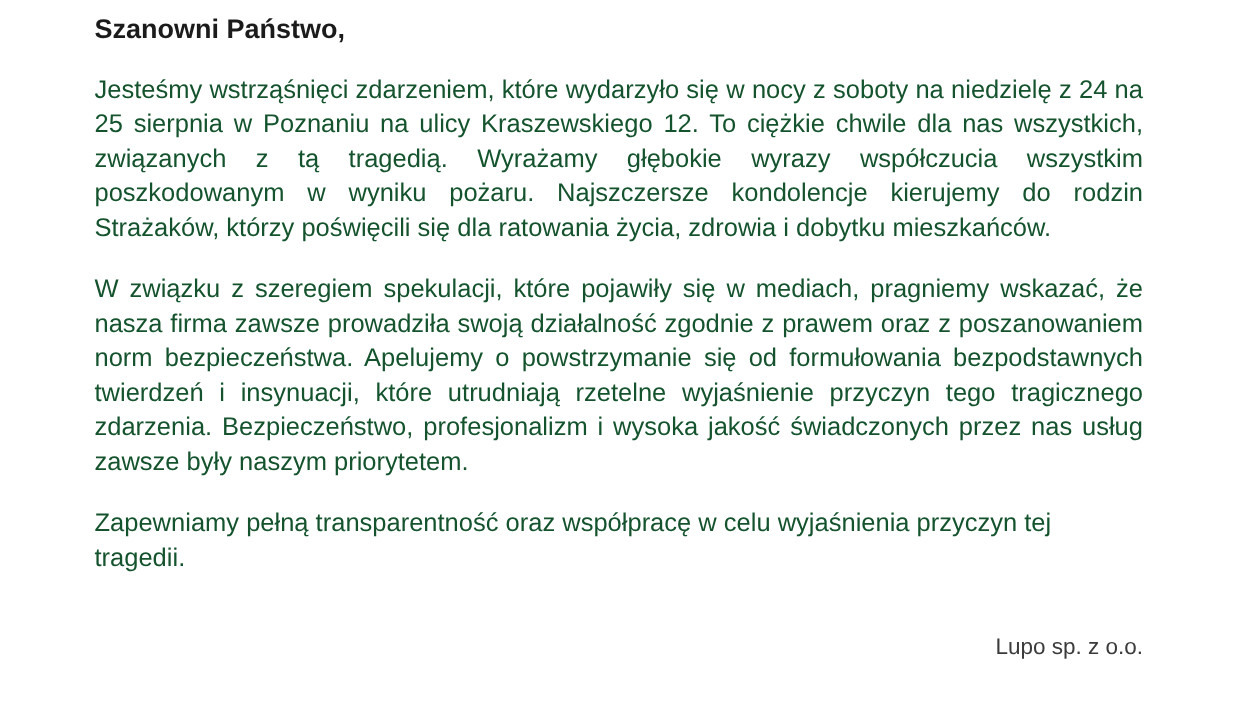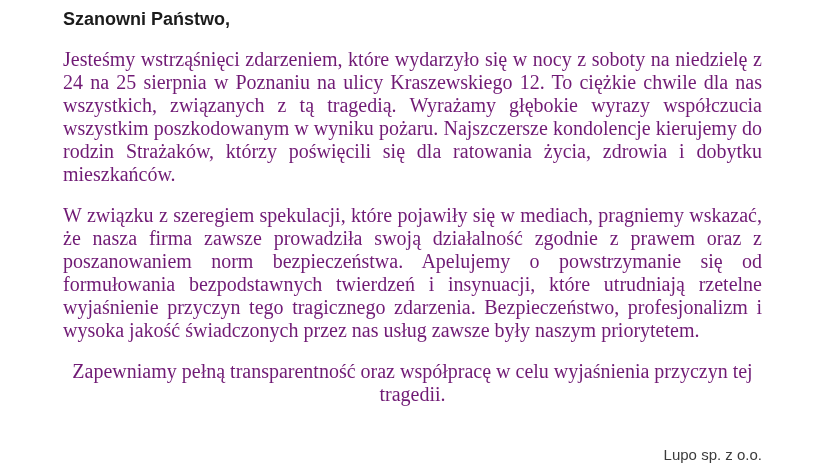--- a/index.html
+++ b/index.html
@@ -17,29 +17,28 @@
     background: #ffffff;
   }
   .salutation {
     font-size: 18px;
     font-weight: 700;
     color: #1b1b1b;
     line-height: 22px;
     margin: 0 0 18px 0;
   }
   .para {
-    font-size: 20px;
-    color: #701a75;
+    font-size: 17px;
+    color: #14532d;
     line-height: 23px;
     text-align: justify;
     margin: 0 0 18px 0;
-    font-family: Liberation Serif, serif;
   }
   .para:last-of-type {
-    text-align: center;
+    text-align: left;
   }
   .signature {
     font-size: 15px;
     color: #3b3b3b;
     line-height: 23px;
     text-align: right;
     margin-top: 37px;
   }
 </style>
 </head>

